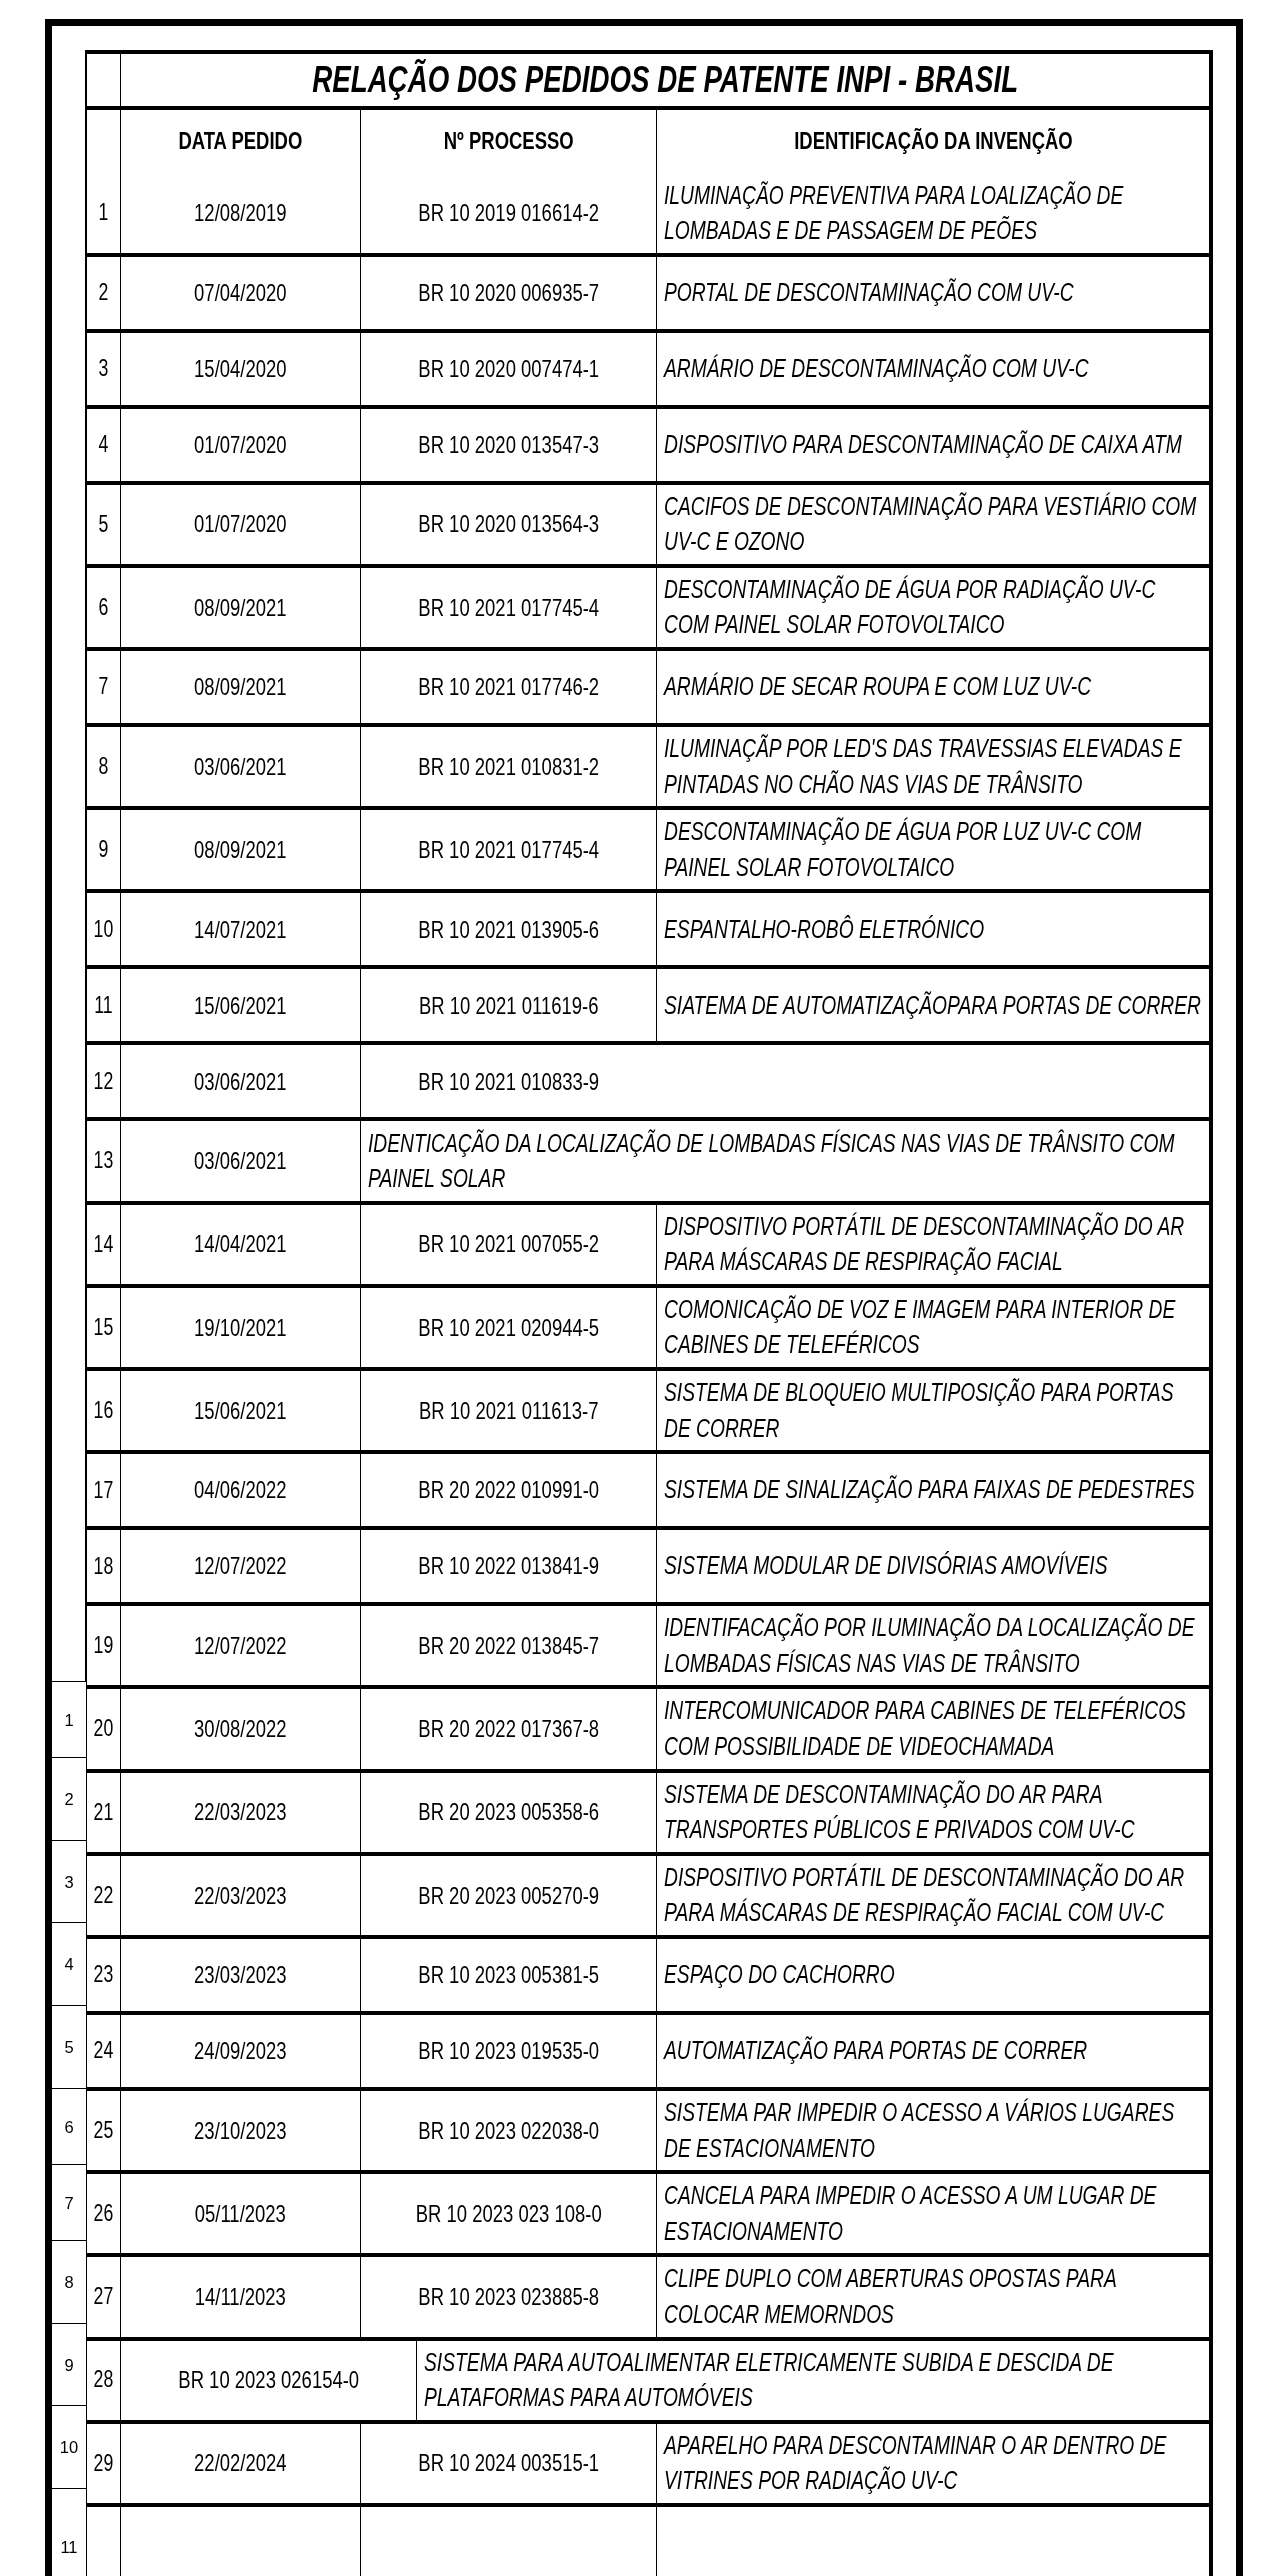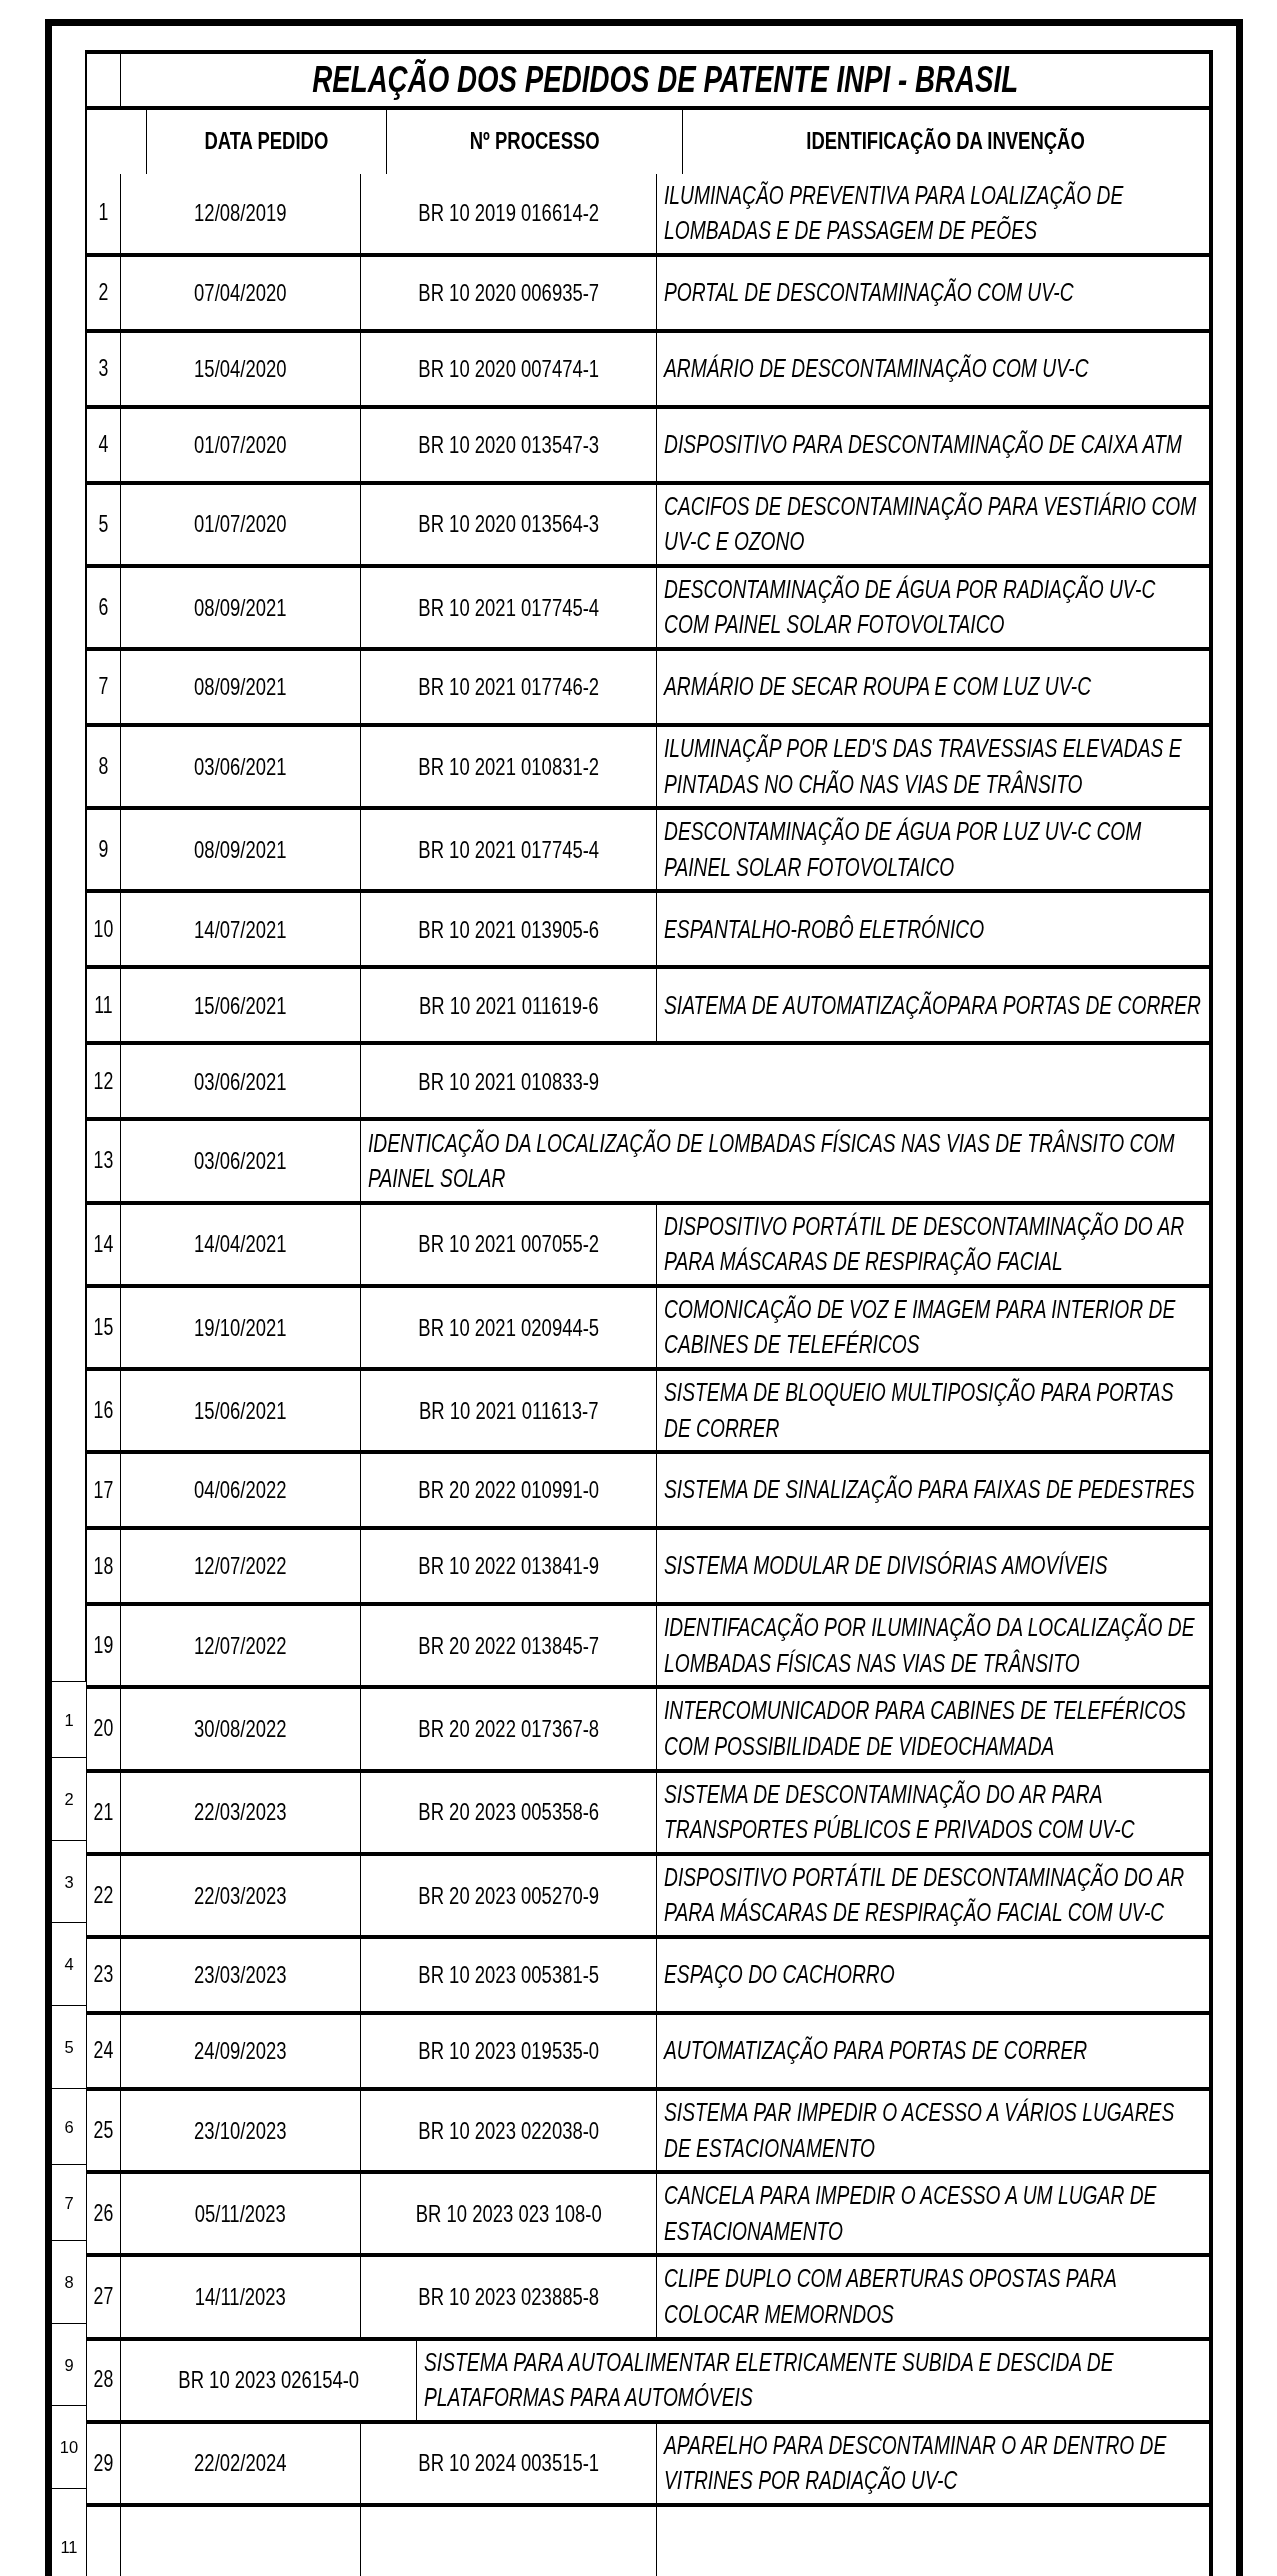--- a/index.html
+++ b/index.html
@@ -5,21 +5,21 @@
   html,body{margin:0;padding:0;background:#ffffff;}
   .page{position:relative;width:1278px;height:3043px;background:#ffffff;overflow:hidden;
         font-family:"Liberation Sans", sans-serif;color:#000;}
   .frame{position:absolute;left:45px;top:18.5px;width:1198px;height:2861px;
          border:7.2px solid #000;box-sizing:border-box;background:#ffffff;}
   .ptable{position:absolute;left:33px;top:24px;width:1128px;
           border:4.1px solid #000;border-left-width:2.1px;box-sizing:border-box;background:#fff;}
   .t-row{display:flex;align-items:stretch;border-top:4.1px solid #000;min-height:72px;}
   .t-row:first-child{border-top:none;}
   .t-row.title-row{min-height:52px;}
-  .t-row.header-row{min-height:64px;padding-left:26px;}
+  .t-row.header-row{min-height:64px;}
   .cell{box-sizing:border-box;border-left:1.5px solid #000;display:flex;align-items:center;
         justify-content:center;overflow:hidden;padding:2.1px 3.1px;}
   .cell:first-child{border-left:none;}
   .col-num{width:33px;flex:none;}
   .col-date{width:240px;flex:none;}
   .col-proc{width:296px;flex:none;}
   .col-desc{flex:1;justify-content:flex-start;padding:4.1px 7.2px;}
   .title-cell{flex:1;}
   
   .cnd{display:block;flex:none;width:130%;transform:scaleX(0.77);}

